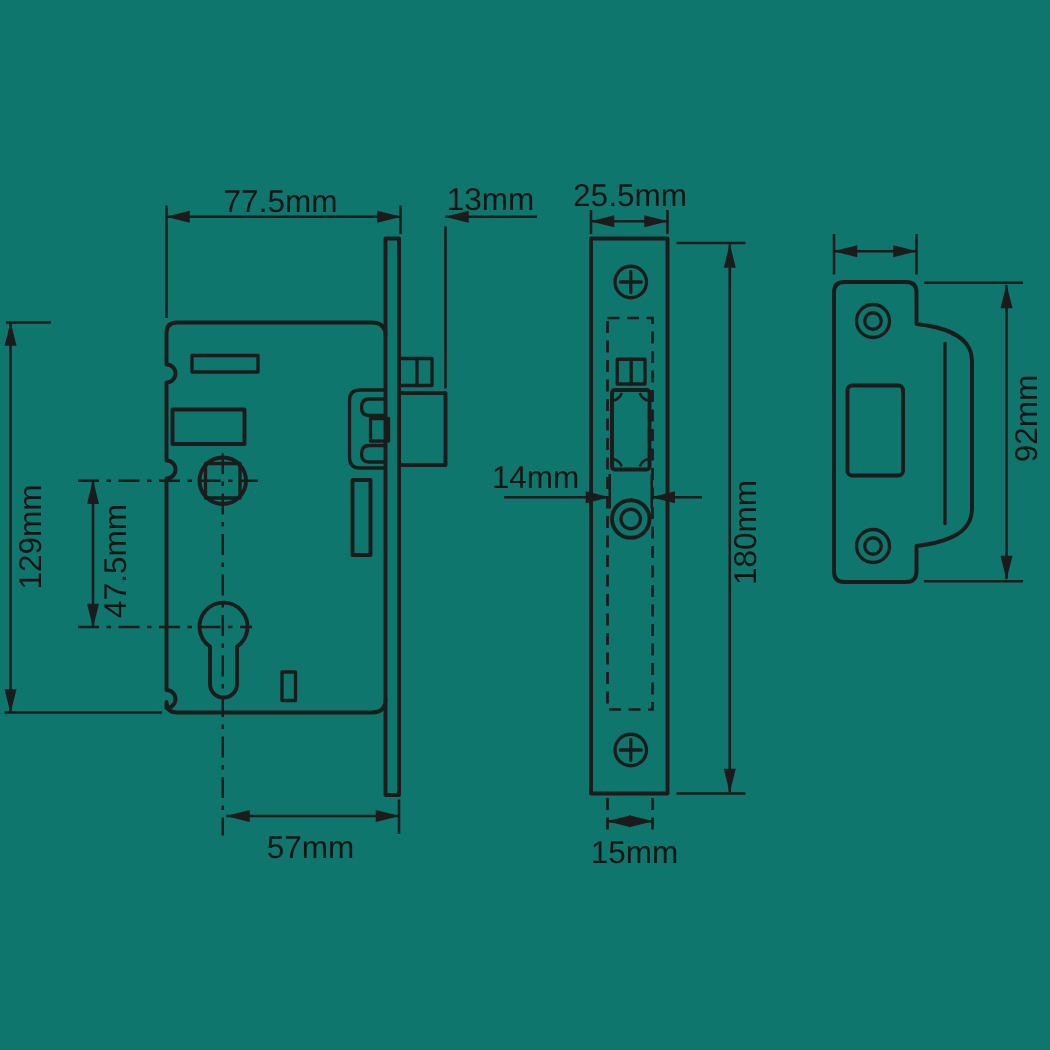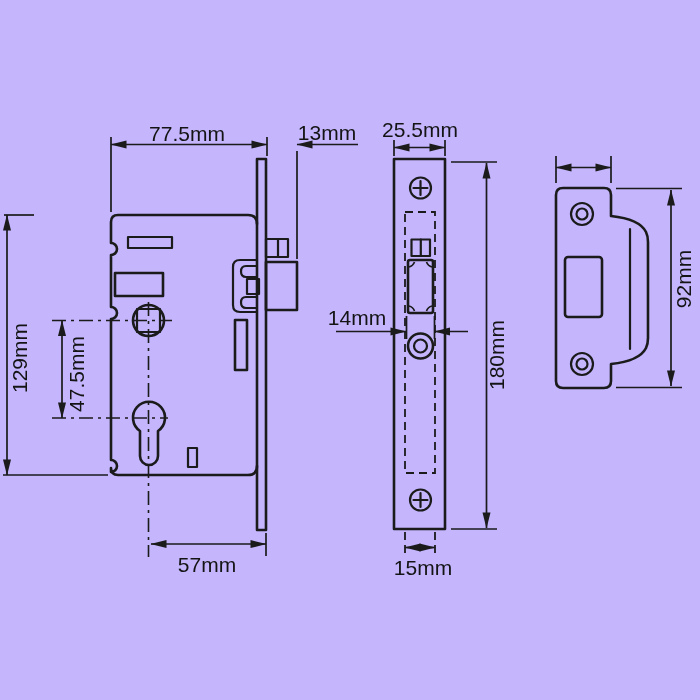--- a/index.html
+++ b/index.html
@@ -1,16 +1,16 @@
 <!DOCTYPE html>
 <html><head>
 <meta charset="utf-8">
 <style>
   html,body{margin:0;padding:0;background:#fff;}
-  .canvas{position:relative;width:700px;height:700px;background:#c4b5fd;overflow:hidden;}
+  .canvas{position:relative;width:700px;height:700px;background:#0f766e;overflow:hidden;}
   svg{display:block;}
   .o  {fill:none;stroke:#1b1b1b;stroke-width:2.6;stroke-linejoin:round;stroke-linecap:round;}
   .o2 {fill:none;stroke:#1b1b1b;stroke-width:2.2;stroke-linejoin:round;stroke-linecap:round;}
   .d  {fill:none;stroke:#1b1b1b;stroke-width:1.7;}
   .cl {fill:none;stroke:#1b1b1b;stroke-width:1.6;stroke-dasharray:14 5 3 5;}
   .hid{fill:none;stroke:#1b1b1b;stroke-width:1.8;stroke-dasharray:8 5;}
   .lbl{font-family:"Liberation Sans",sans-serif;font-size:21px;fill:#141414;text-anchor:middle;}
 </style>
 </head>
 <body>

